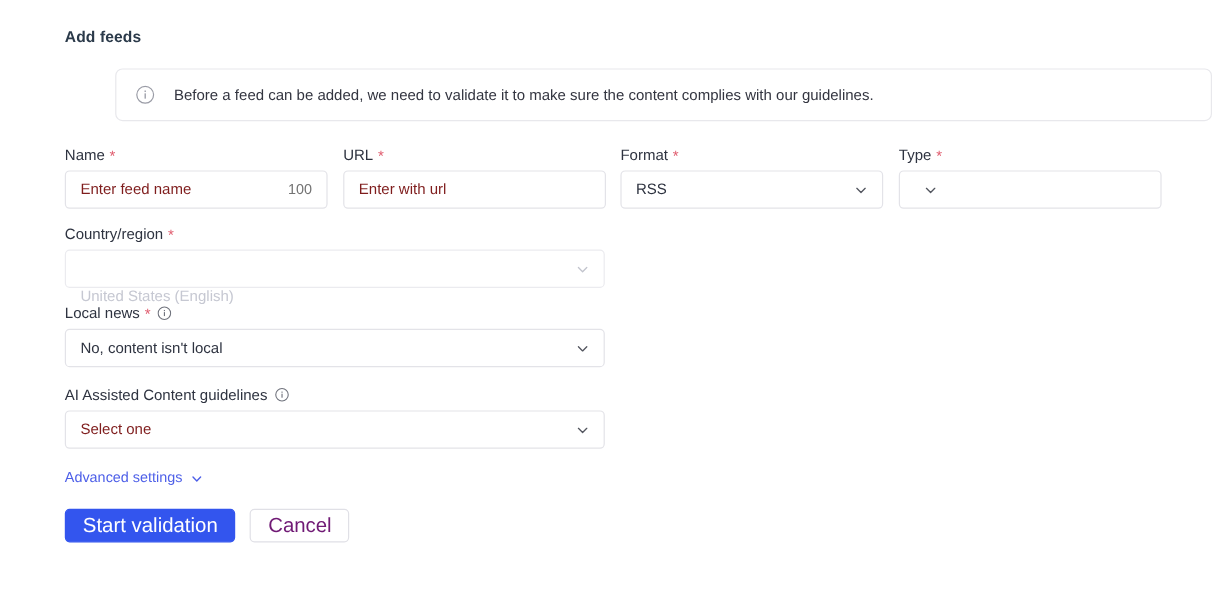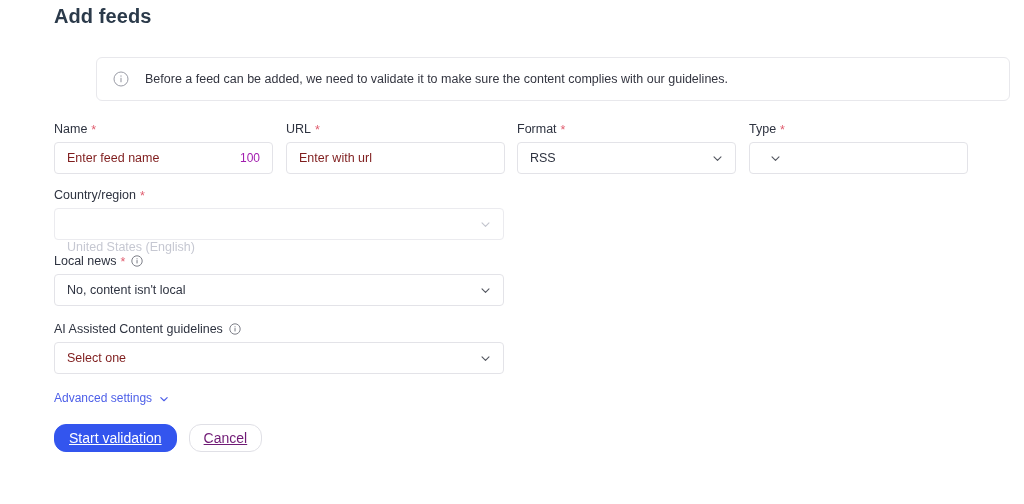--- a/index.html
+++ b/index.html
@@ -18,22 +18,22 @@
     width: 1024px;
     height: 504px;
     background: #ffffff;
     overflow: hidden;
   }
 
   
   .page-title {
     position: absolute;
     left: 54px;
-    top: 5px;
-    font-size: 20px;
+    top: 23px;
+    font-size: 13px;
     font-weight: bold;
     color: #2b3a4a;
     letter-spacing: 0.1px;
   }
 
   
   .banner {
     position: absolute;
     left: 54px;
     top: 57px;
@@ -108,21 +108,21 @@
   .control .value {
     flex: 1 1 auto;
     overflow: hidden;
     white-space: nowrap;
     text-overflow: ellipsis;
   }
   .placeholder { color: #7f1d1d; }
   .placeholder-disabled { color: #c6c8d2; margin-top: 45px; }
   .counter {
     flex: 0 0 auto;
-    color: #a21caf;
+    color: #737373;
     font-size: 12px;
     margin-left: 3px;
   }
   .chev {
     flex: 0 0 auto;
     width: 11px;
     height: 11px;
     margin-left: 8px;
     color: #53565f;
   }
@@ -159,31 +159,30 @@
   
   .btn-row {
     position: absolute;
     left: 54px;
     top: 424px;
     display: flex;
     align-items: center;
   }
   .btn {
     height: 28px;
-    border-radius: 12px;
-    font-size: 14px;
+    border-radius: 4px;
+    font-size: 17px;
     font-family: "Liberation Sans", sans-serif;
     display: inline-flex;
     align-items: center;
     justify-content: center;
     cursor: pointer;
     padding: 0 14px;
     border: 1px solid transparent;
     white-space: nowrap;
-    text-decoration: underline;
   }
   .btn-primary {
     background: #3355ee;
     color: #ffffff;
     border-color: #3355ee;
   }
   .btn-secondary {
     background: #ffffff;
     color: #701a75;
     border-color: #e0e0e6;

